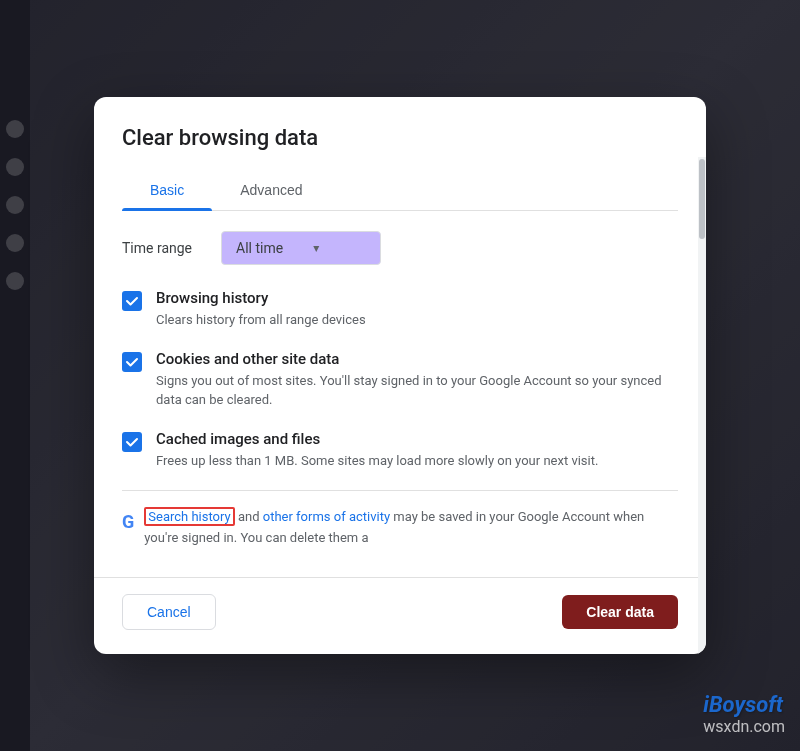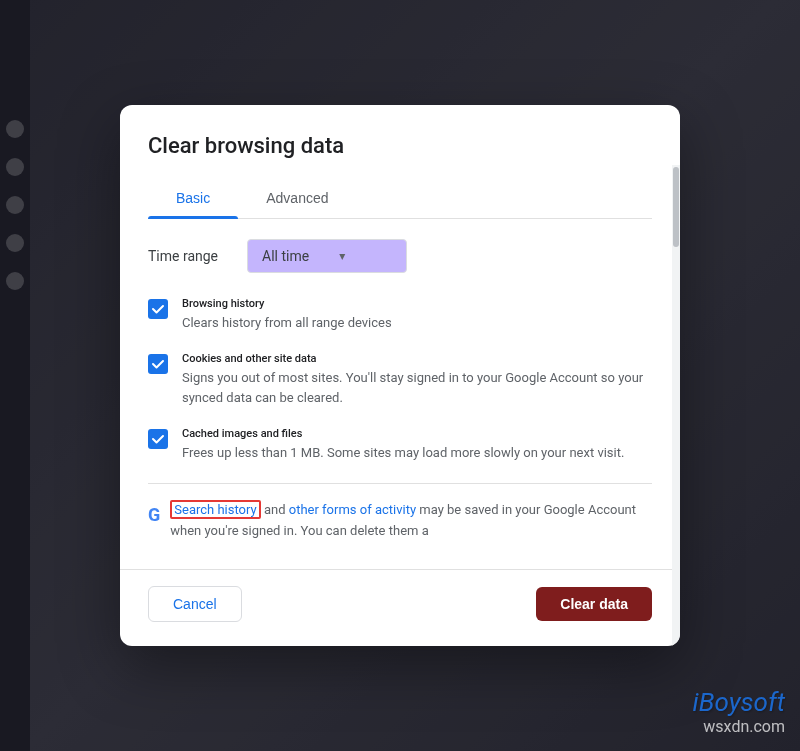--- a/index.html
+++ b/index.html
@@ -53,21 +53,21 @@
       background: rgba(0,0,0,0.4);
       z-index: 1;
       display: flex;
       align-items: center;
       justify-content: center;
     }
 
     .dialog {
       background: #ffffff;
       border-radius: 12px;
-      width: 560px;
+      width: 612px;
       min-height: 480px;
       box-shadow: 0 20px 60px rgba(0,0,0,0.4);
       z-index: 2;
       position: relative;
       overflow: hidden;
       display: flex;
       flex-direction: column;
     }
 
     .dialog-header {
@@ -182,21 +182,21 @@
     .checkbox svg {
       width: 14px;
       height: 14px;
     }
 
     .item-text {
       flex: 1;
     }
 
     .item-title {
-      font-size: 11px;
+      font-size: 15px;
       font-weight: 500;
       color: #202124;
       margin-bottom: 3px;
     }
 
     .item-desc {
       font-size: 13px;
       color: #5f6368;
       line-height: 1.5;
     }
@@ -278,22 +278,22 @@
     
     .watermark {
       position: absolute;
       bottom: 15px;
       right: 15px;
       z-index: 3;
       pointer-events: none;
     }
 
     .watermark-text {
-      font-size: 26px;
-      font-weight: 400;
+      font-size: 22px;
+      font-weight: 700;
       color: #1a73e8;
       opacity: 0.85;
       text-shadow: 1px 1px 2px rgba(0,0,0,0.3);
       font-style: italic;
     }
 
     .watermark-sub {
       font-size: 16px;
       color: rgba(255,255,255,0.7);
       text-align: right;

